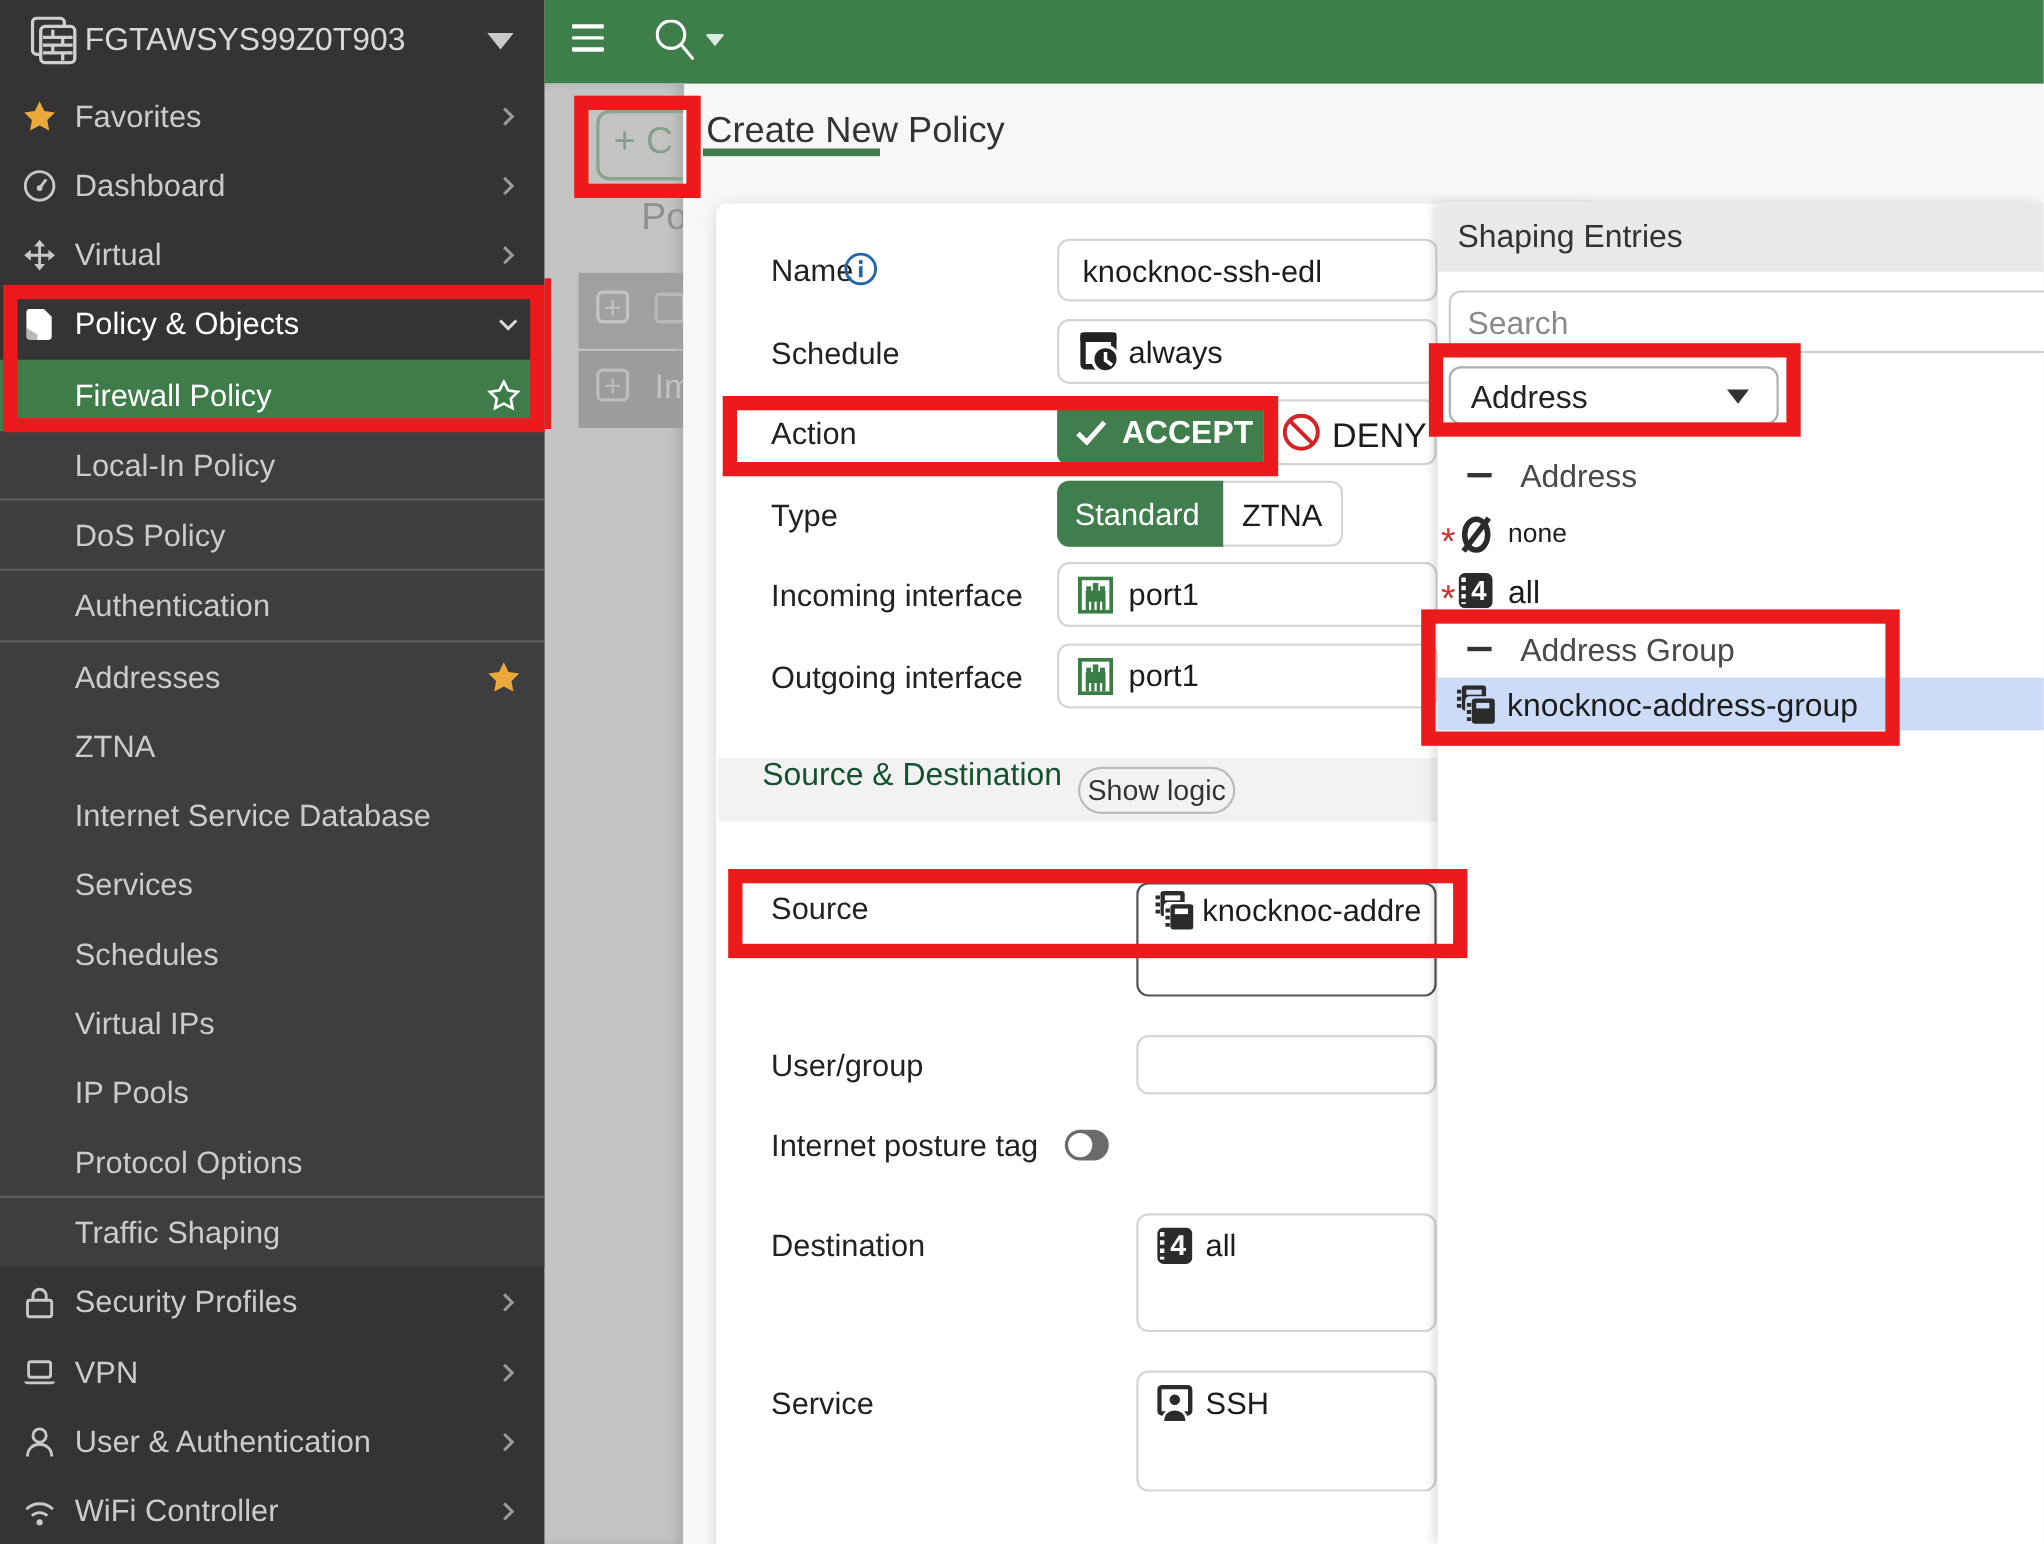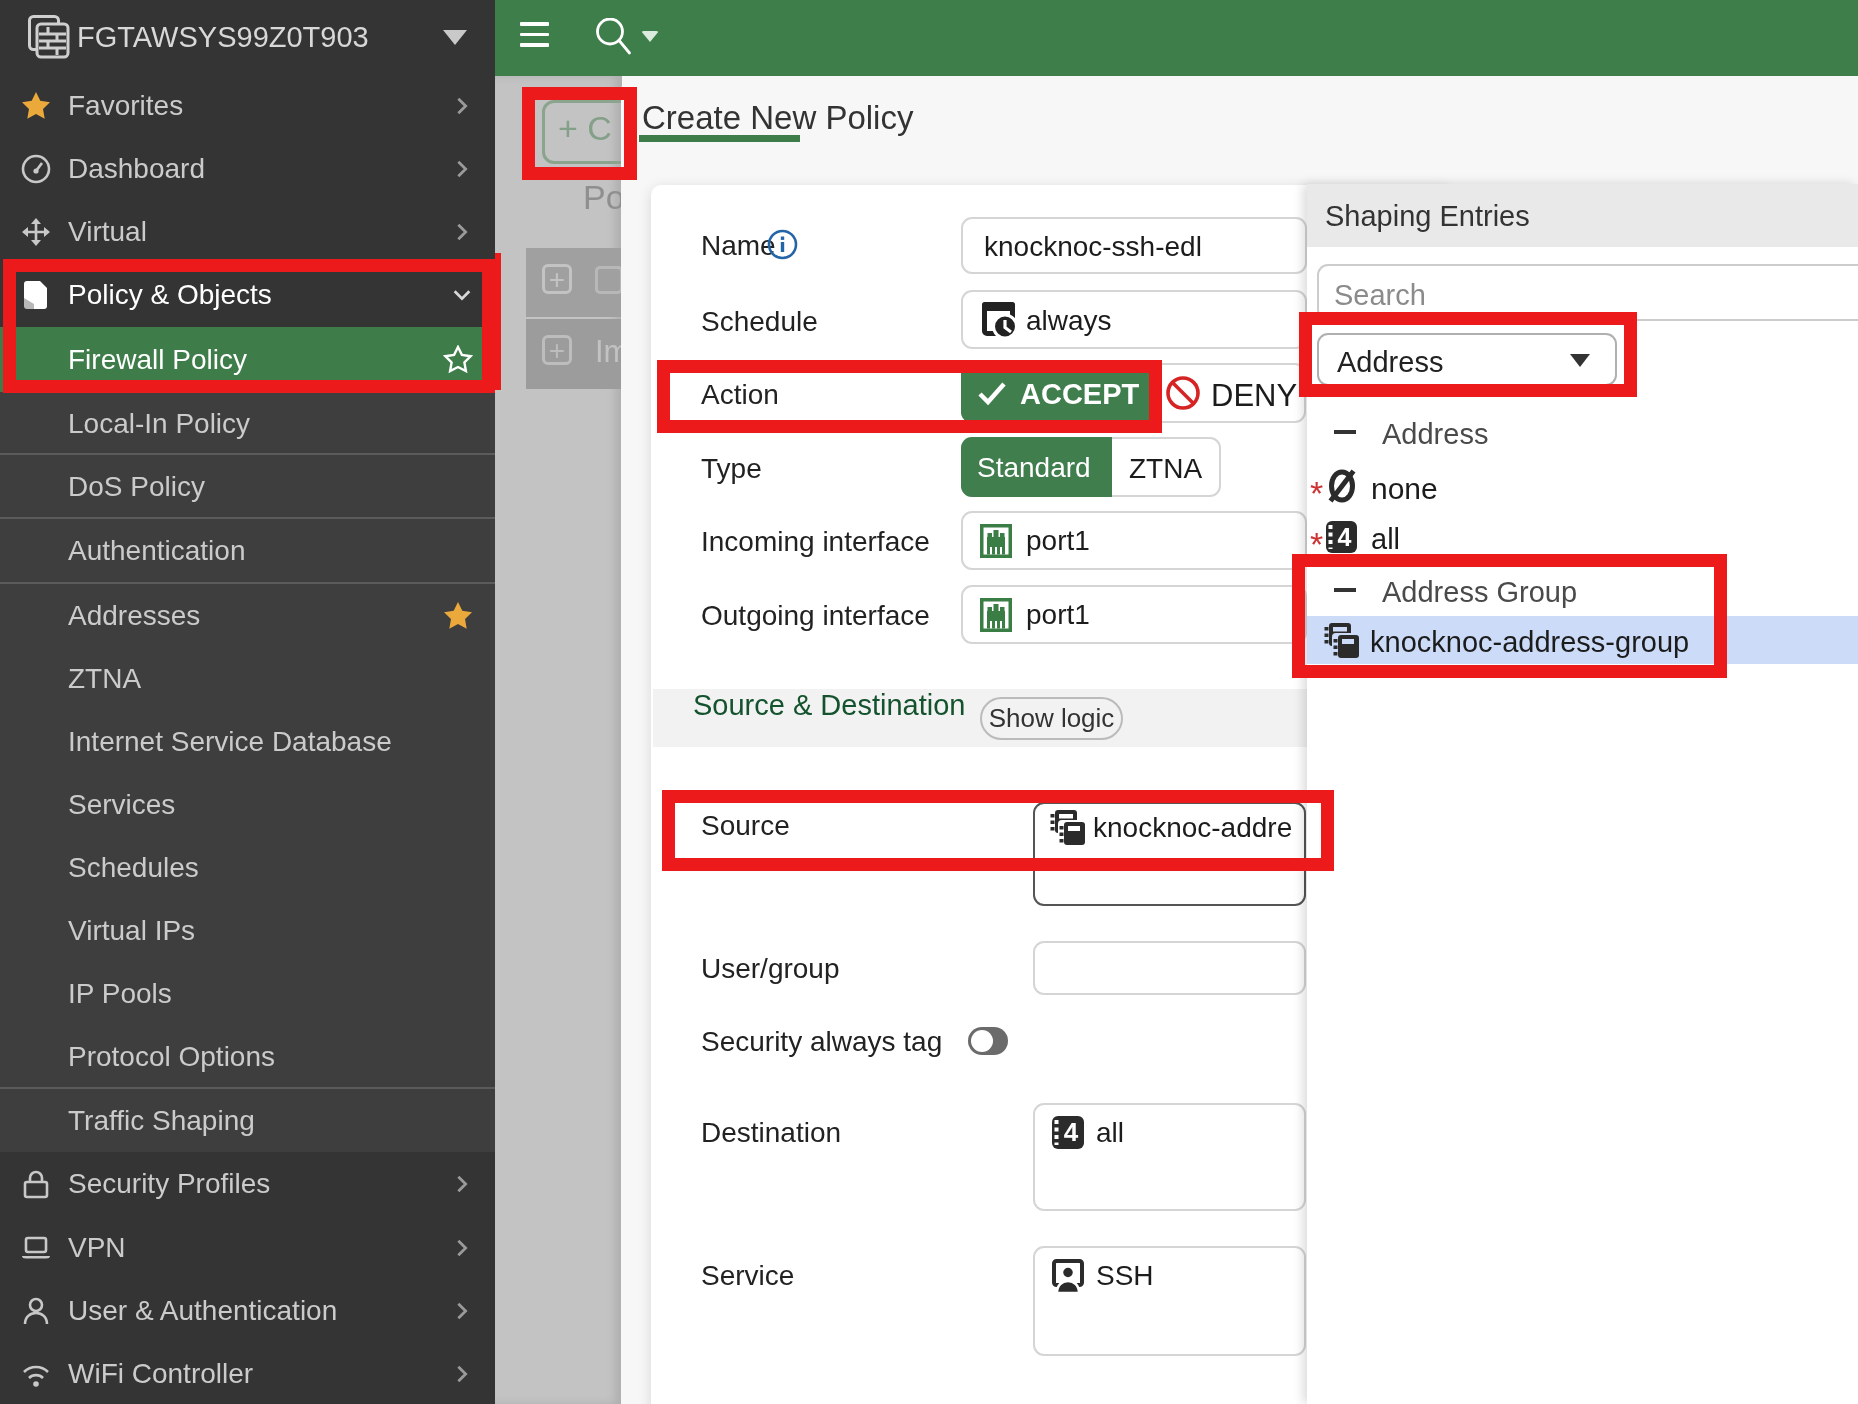--- a/index.html
+++ b/index.html
@@ -166,21 +166,21 @@
       <line x1="2.5" y1="4" x2="2.5" y2="23" stroke="#2b2b2b" stroke-width="4" stroke-dasharray="3.5 3"></line>
       <rect x="5" y="0" width="21" height="23" rx="3" fill="#2b2b2b"></rect>
       <rect x="9" y="4" width="12" height="5" fill="#fff"></rect>
     </g>
   </svg>
   <div class="ftext" style="left:1093px; top:812px;">knocknoc-addre</div>
 
   <div class="flabel" style="top:953px;">User/group</div>
   <div class="abs" style="left:1033px; top:941px; width:273px; height:54px; background:#fff; border:2px solid #d5d5d5; border-radius:11px;"></div>
 
-  <div class="flabel" style="top:1026px;">Security always tag</div>
+  <div class="flabel" style="top:1026px;">Internet posture tag</div>
   <div class="abs" style="left:968px; top:1027px; width:40px; height:28px; background:#6b6b6b; border-radius:14px;"></div>
   <div class="abs" style="left:971px; top:1030px; width:22px; height:22px; background:#fff; border-radius:50%;"></div>
 
   <div class="flabel" style="top:1117px;">Destination</div>
   <div class="abs" style="left:1033px; top:1103px; width:273px; height:108px; background:#fff; border:2px solid #d5d5d5; border-radius:11px;"></div>
   <svg class="abs" style="left:1052px; top:1116px;" width="32" height="33" viewBox="0 0 32 33">
     <rect x="0" y="0" width="32" height="33" rx="6" fill="#2b2b2b"></rect>
     <line x1="4.5" y1="4" x2="4.5" y2="29" stroke="#fff" stroke-width="4" stroke-dasharray="4 3.5"></line>
     <text x="19" y="25" font-family="Liberation Sans,sans-serif" font-size="26" font-weight="bold" fill="#fff" text-anchor="middle">4</text>
   </svg>
@@ -206,21 +206,21 @@
   <div class="abs" style="left:1570px; top:354px; width:0;height:0;border-left:10px solid transparent;border-right:10px solid transparent;border-top:13px solid #333;"></div>
 
   <div class="abs" style="left:1334px; top:430px; width:22px; height:4px; background:#333;"></div>
   <div class="abs" style="left:1382px; top:418px; font-size:29px; color:#4a4a4a;">Address</div>
 
   <div class="abs" style="left:1310px; top:474px; font-size:34px; color:#cc3333;">*</div>
   <svg class="abs" style="left:1327px; top:468px;" width="30" height="36" viewBox="0 0 30 36">
     <ellipse cx="15" cy="18" rx="10.5" ry="14" fill="none" stroke="#2b2b2b" stroke-width="5"></ellipse>
     <line x1="26.5" y1="3" x2="3.5" y2="33" stroke="#2b2b2b" stroke-width="5"></line>
   </svg>
-  <div class="abs" style="left:1371px; top:472px; font-size:30px; color:#1c1c1c;">none</div>
+  <div class="abs" style="left:1371px; top:472px; font-size:24px; color:#1c1c1c;">none</div>
 
   <div class="abs" style="left:1310px; top:525px; font-size:34px; color:#cc3333;">*</div>
   <svg class="abs" style="left:1326px; top:521px;" width="31" height="32" viewBox="0 0 31 32">
     <rect x="0" y="0" width="31" height="32" rx="6" fill="#2b2b2b"></rect>
     <line x1="4.5" y1="4" x2="4.5" y2="28" stroke="#fff" stroke-width="4" stroke-dasharray="4 3.5"></line>
     <text x="18.5" y="24.5" font-family="Liberation Sans,sans-serif" font-size="25" font-weight="bold" fill="#fff" text-anchor="middle">4</text>
   </svg>
   <div class="abs" style="left:1371px; top:523px; font-size:29px; color:#1c1c1c;">all</div>
 
   <div class="abs" style="left:1334px; top:588px; width:22px; height:4px; background:#333;"></div>

